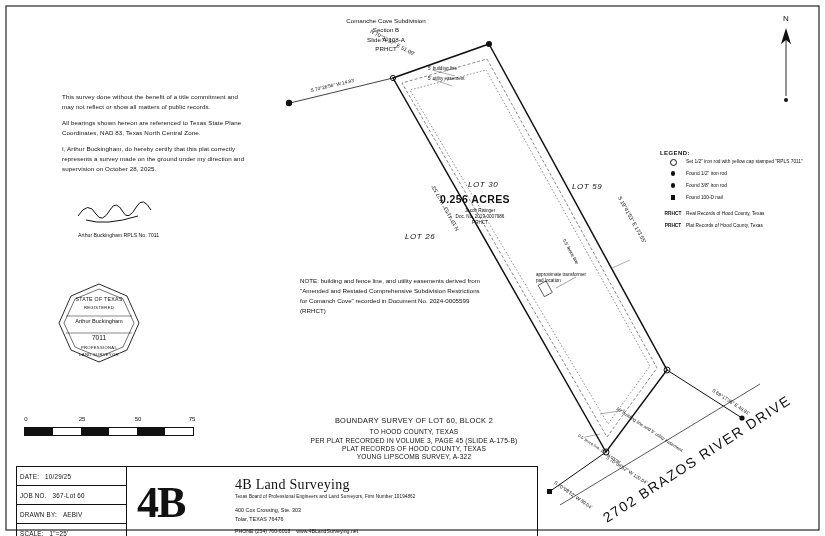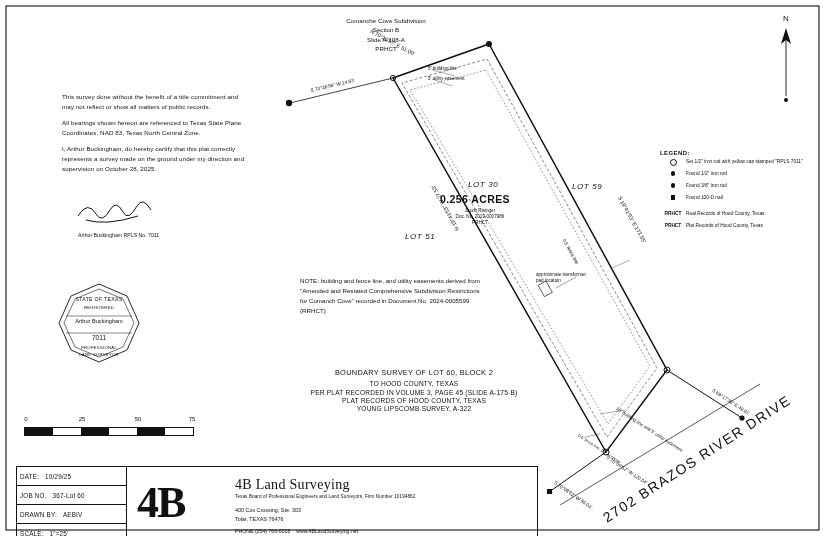--- a/index.html
+++ b/index.html
@@ -67,21 +67,21 @@
   .firm-addr{position:absolute;left:108px;top:40px;font-size:5.4px;}
   .firm-city{position:absolute;left:108px;top:49px;font-size:5.4px;}
   .firm-phone{position:absolute;left:108px;top:61px;font-size:5.2px;}
   
   .scalebar{position:absolute;left:24px;top:416px;width:172px;height:26px;}
   .sb-nums{position:relative;height:9px;font-size:6px;}
   .sb-nums span{position:absolute;top:0;transform:translateX(-50%);}
   .sb-box{position:absolute;top:11px;left:0;width:170px;height:9px;border:0.9px solid #111;box-sizing:border-box;}
   .sb-fill{position:absolute;top:0;height:100%;background:#111;}
   
-  .bs1{font-size:7.4px;letter-spacing:.3px;}
+  .bs1{font-size:7.4px;letter-spacing:.3px;margin-top:48px;}
   .bs2{font-size:11px;font-style:italic;letter-spacing:.3px;}
   .bs3{font-size:6.6px;letter-spacing:.2px;}
   
   .street{
     font-size:14px;letter-spacing:1.5px;font-weight:normal;
     transform-origin:left top;white-space:nowrap;
   }
   
   .rot{white-space:nowrap;transform-origin:left top;font-size:4.8px;}
   .rot6{white-space:nowrap;transform-origin:left top;font-size:5.4px;}
@@ -172,21 +172,21 @@
 
   <div class="abs rot6" style="left:455px;top:232px;transform:rotate(-119deg);">N 19°41'53" W  27.53'</div>
 
   <div class="abs rot" style="left:608px;top:455px;transform:rotate(33deg);">S 70°08'52" W  120.04'</div>
 
   <div class="abs rot" style="left:556px;top:480px;transform:rotate(35deg);">S 70°08'52" W  50.04'</div>
 
   <div class="abs rot" style="left:714px;top:388px;transform:rotate(33deg);">S 69°17'36" E  49.91'</div>
 
   <div class="abs lot-label" style="left:572px;top:162px;margin-top:20px;">LOT 59</div>
-  <div class="abs lot-label" style="left:405px;top:232px;">LOT 51</div>
+  <div class="abs lot-label" style="left:405px;top:232px;">LOT 26</div>
   <div class="abs lot-label" style="left:468px;top:180px;">LOT 30</div>
   <div class="abs acreage" style="left:440px;top:193px;text-align:center;">0.256 ACRES</div>
   <div class="abs mini center" style="left:434px;top:208px;width:92px;">Jacob Risinger</div>
   <div class="abs mini center" style="left:434px;top:214px;width:92px;">Doc. No. 2019-0007986</div>
   <div class="abs mini center" style="left:434px;top:220px;width:92px;">PRHCT</div>
 
   <div class="abs mini" style="left:428px;top:66px;">5' building line</div>
   <div class="abs mini" style="left:428px;top:76px;">5' utility easement</div>
   <div class="abs mini" style="left:566px;top:238px;transform:rotate(61deg);transform-origin:left top;white-space:nowrap;">0.5' fence line</div>
   <div class="abs mini" style="left:536px;top:272px;width:54px;line-height:1.3;">

